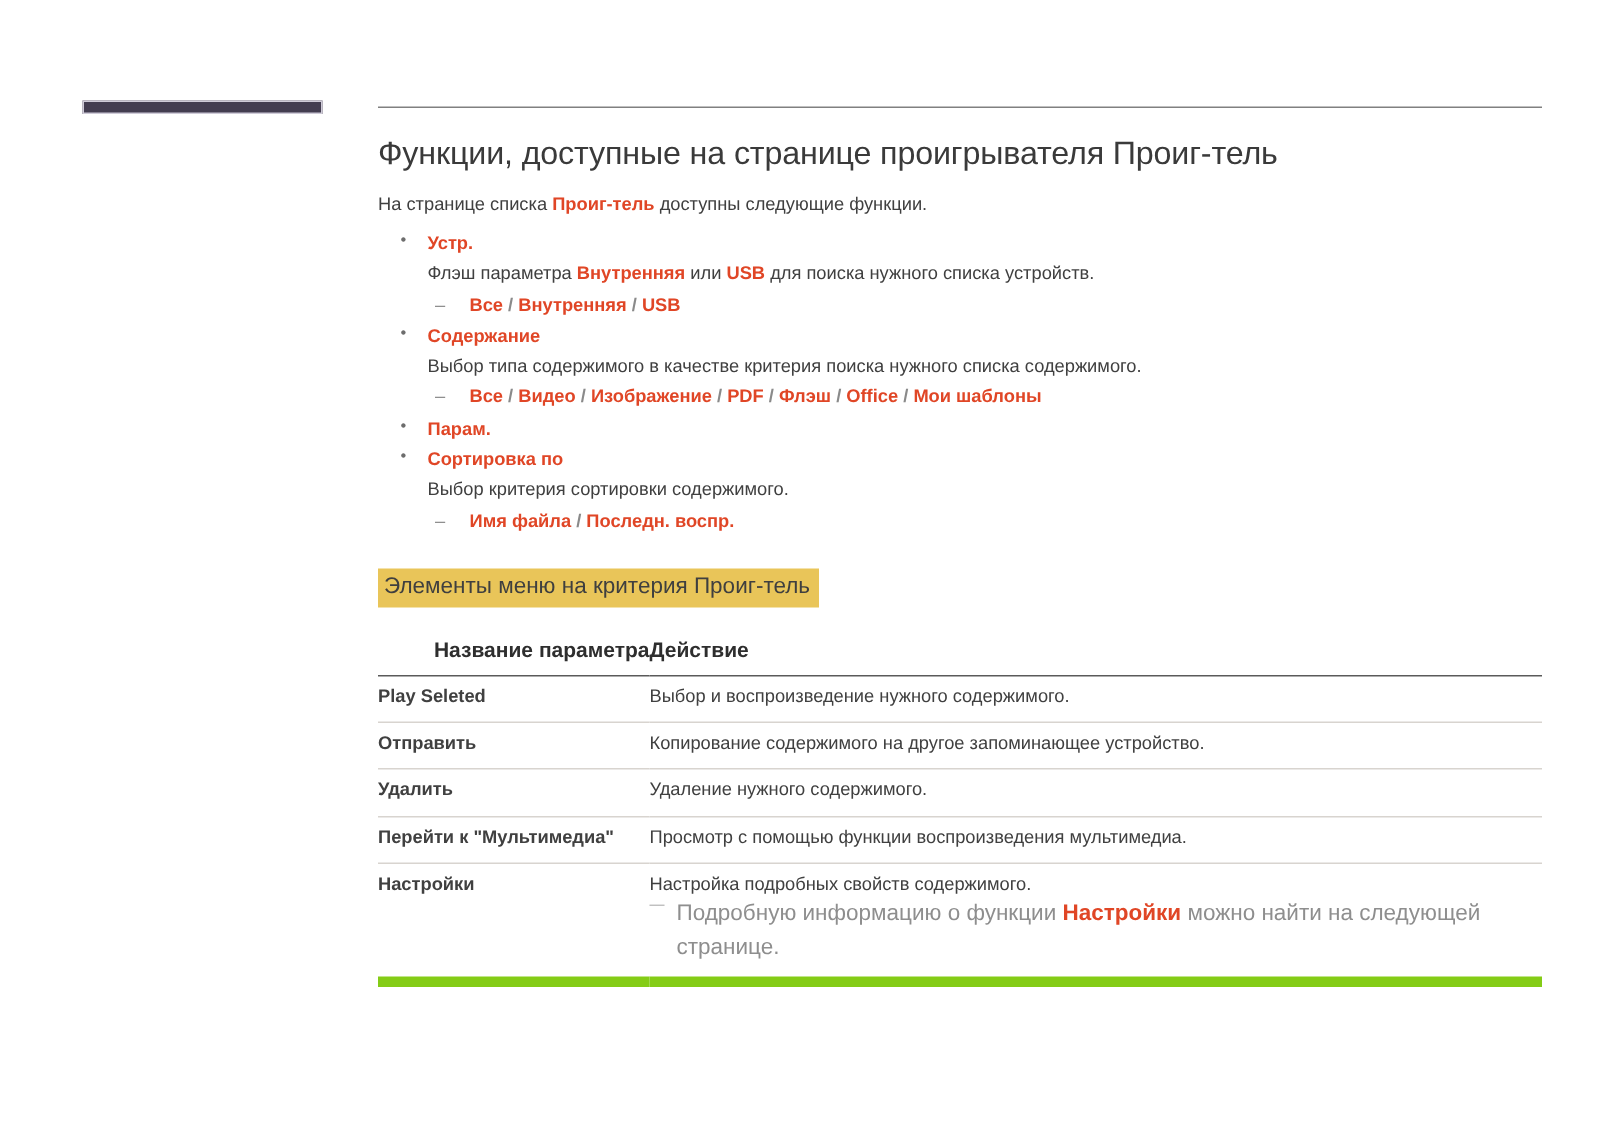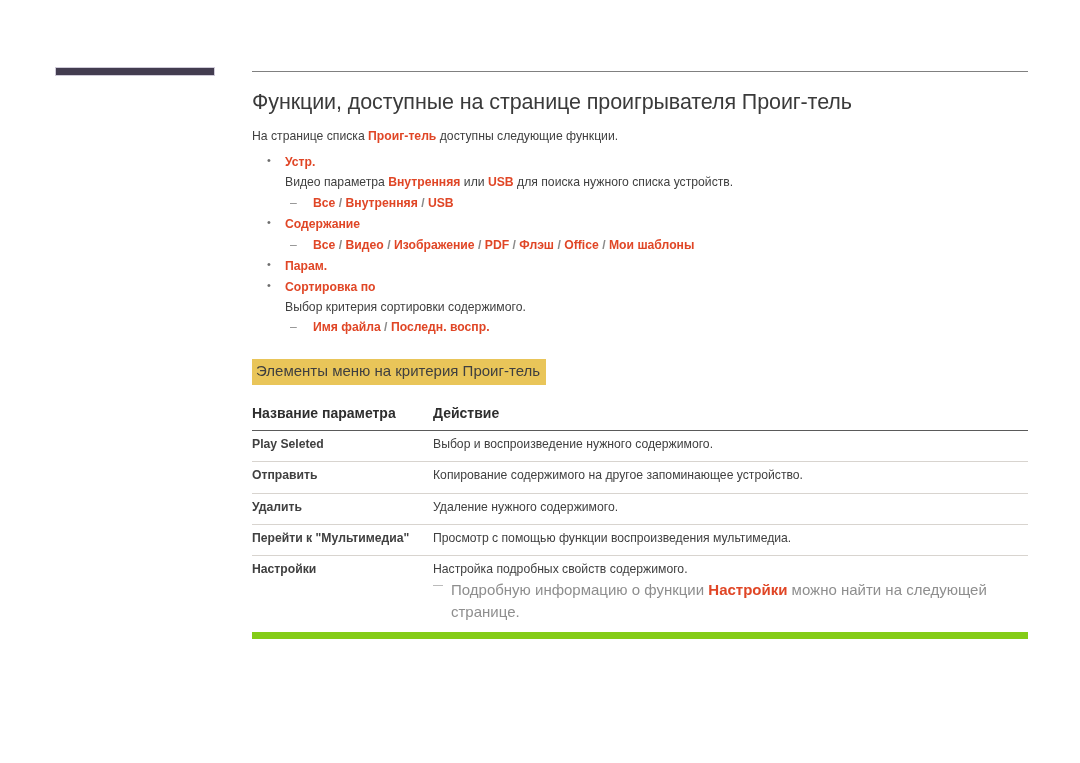--- a/index.html
+++ b/index.html
@@ -131,21 +131,21 @@
   }
   table.menu-table th {
     text-align: left;
     font-size: 14px;
     font-weight: bold;
     color: #2e2e2e;
     padding: 0 0 9px 0;
     border-bottom: 1.5px solid #5a5a5a;
     vertical-align: bottom;
   }
-  table.menu-table th.col-name { width: 181px; }
+  table.menu-table th.col-name { width: 181px; text-align: right; }
 
   table.menu-table td {
     padding: 4px 0 8px 0;
     border-bottom: 1px solid #d8d4cf;
     vertical-align: top;
     color: #404040;
     line-height: 1.5;
   }
   table.menu-table tr:last-child td { border-bottom: 7px solid #84cc16; }
 
@@ -183,30 +183,31 @@
   <h1 class="page-title">Функции, доступные на странице проигрывателя Проиг-тель</h1>
 
   <p class="intro"><span>На странице списка </span><span class="accent">Проиг-тель</span><span> доступны следующие функции.</span></p>
 
   <ul class="feature-list">
 
     <li>
       <div class="bullet-row">
         <span class="bullet-label">Устр.</span>
       </div>
-      <div class="desc"><span>Видео параметра </span><span class="accent">Внутренняя</span><span> или </span><span class="accent">USB</span><span> для поиска нужного списка устройств.</span></div>
+      <div class="desc"><span>Флэш параметра </span><span class="accent">Внутренняя</span><span> или </span><span class="accent">USB</span><span> для поиска нужного списка устройств.</span></div>
       <div class="sub-row">
         <span>Все</span><span class="sep"> / </span><span>Внутренняя</span><span class="sep"> / </span><span>USB</span>
       </div>
     </li>
 
     <li>
       <div class="bullet-row">
         <span class="bullet-label">Содержание</span>
       </div>
+      <div class="desc">Выбор типа содержимого в качестве критерия поиска нужного списка содержимого.</div>
       <div class="sub-row">
         <span>Все</span><span class="sep"> / </span><span>Видео</span><span class="sep"> / </span><span>Изображение</span><span class="sep"> / </span><span>PDF</span><span class="sep"> / </span><span>Флэш</span><span class="sep"> / </span><span>Office</span><span class="sep"> / </span><span>Мои шаблоны</span>
       </div>
     </li>
 
     <li>
       <div class="bullet-row">
         <span class="bullet-label">Парам.</span>
       </div>
     </li>

